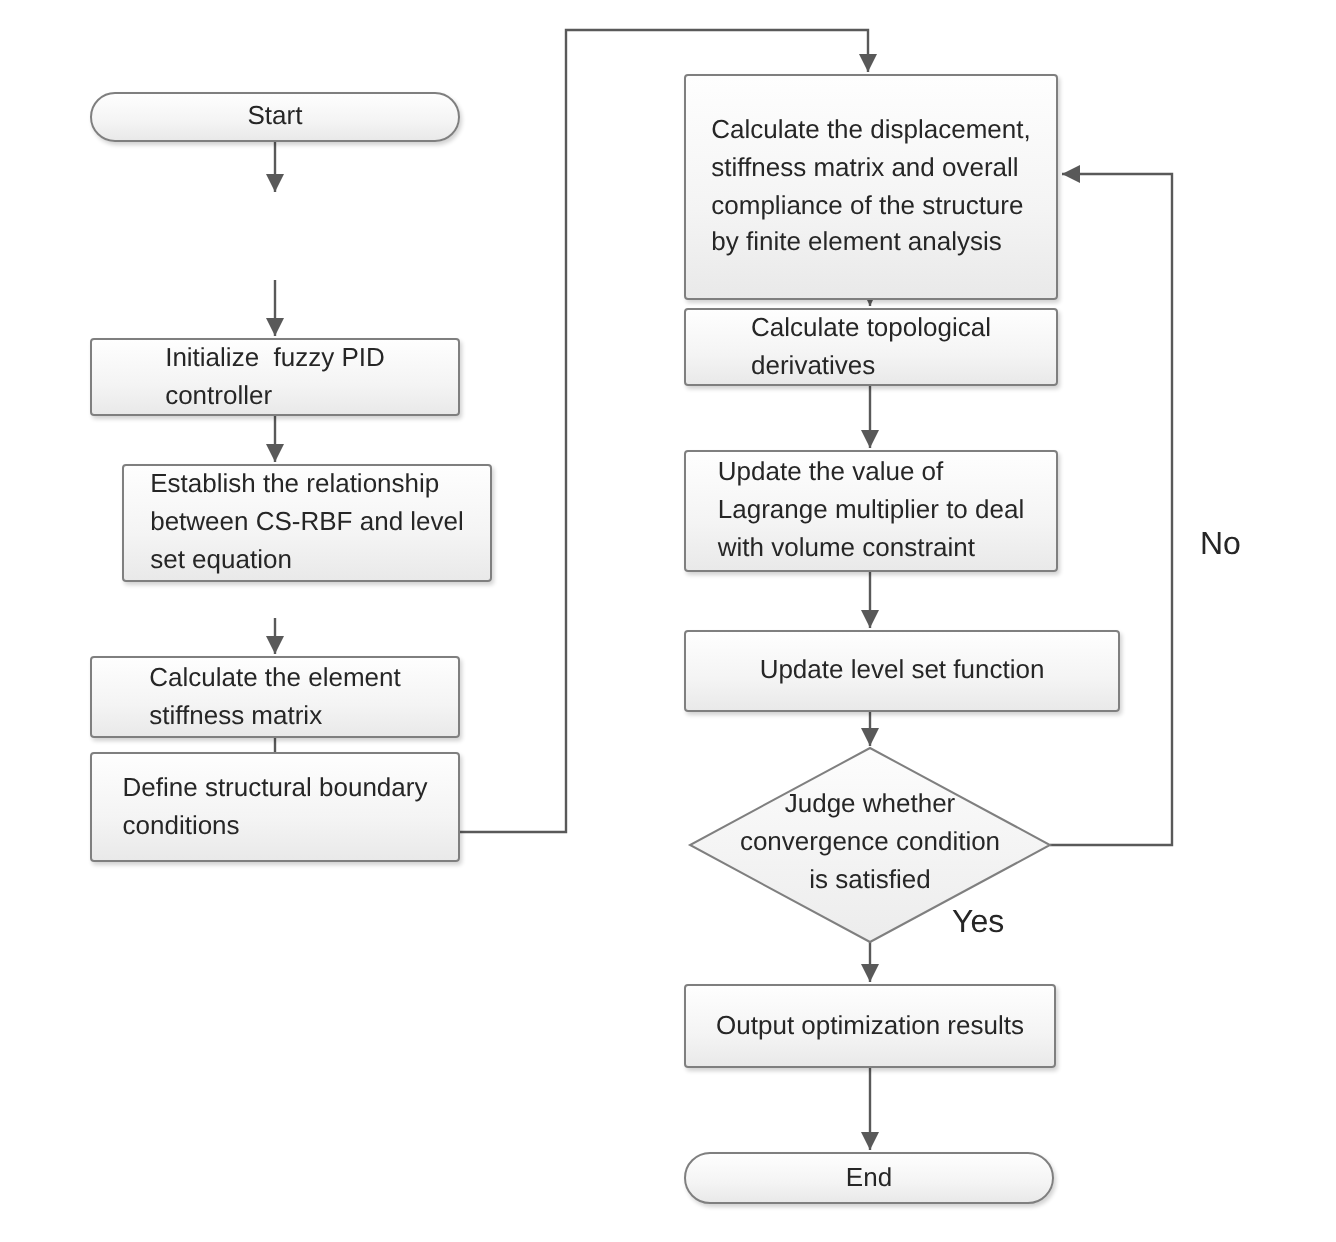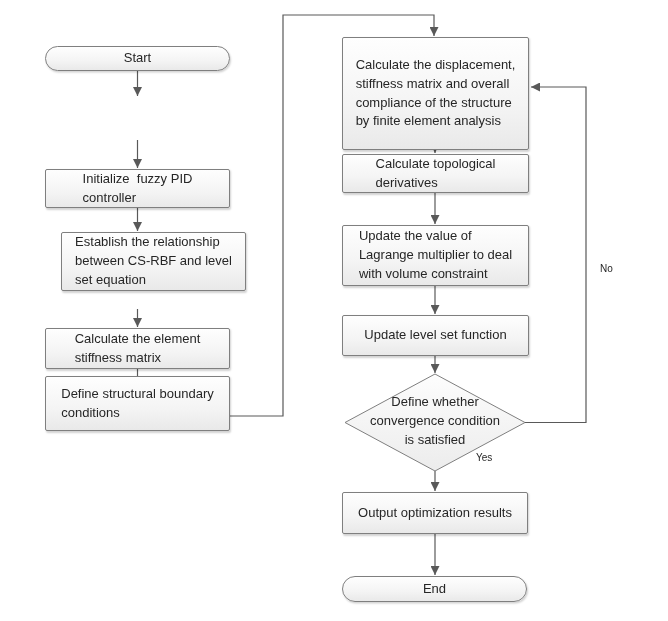--- a/index.html
+++ b/index.html
@@ -27,34 +27,34 @@
     border:1px solid var(--node-border,#7f7f7f);
     background:linear-gradient(to bottom,var(--node-fill-top,#fefefe) 0%,#f4f4f4 60%,var(--node-fill-bottom,#e9e9e9) 100%);
     box-shadow:1px 1.5px 2px rgba(0,0,0,0.18);
     border-radius:2px;
     font-size:13px;line-height:1.45;
   }
   .node .node-label{white-space:pre-wrap;padding:0 2px;}
   .pill{border-radius:13px;}
   .floating-label{
     position:absolute;
-    font-size:10px;line-height:1.2;
+    font-size:16px;line-height:1.2;
     background:transparent;
   }
   
   #n-start            {left:45px;  top:46px;  width:185px; height:25px;}
   #n-init-control     {left:45px;  top:97px;  width:185px; height:43px;}
   #n-init-fuzzy       {left:45px;  top:169px; width:185px; height:39px;}
   #n-establish        {left:45px;  top:232px; width:185px; height:59px;margin-left:16px;}
   #n-element-stiffness{left:45px;  top:328px; width:185px; height:41px;}
   #n-boundary         {left:45px;  top:376px; width:185px; height:55px;}
   #n-fea              {left:342px; top:37px;  width:187px; height:113px;}
   #n-topo             {left:342px; top:154px; width:187px; height:39px;}
   #n-lagrange         {left:342px; top:225px; width:187px; height:61px;}
-  #n-levelset         {left:342px; top:315px; width:187px; height:41px;}
+  #n-levelset         {left:342px; top:315px; width:218px; height:41px;}
   #n-output           {left:342px; top:492px; width:186px; height:42px;}
   #n-end              {left:342px; top:576px; width:185px; height:26px;}
   #n-decision-label{
     position:absolute;left:355px;top:393px;width:160px;
     text-align:center;font-size:13px;line-height:1.45;white-space:pre-wrap;
   }
   #lbl-yes{left:476px;top:452px;}
   #lbl-no {left:600px;top:263px;}
 </style>
 </head>
@@ -123,21 +123,21 @@
   </div>
   <div class="node" id="n-lagrange">
     <span class="node-label">Update the value of
 Lagrange multiplier to deal
 with volume constraint</span>
   </div>
   <div class="node" id="n-levelset">
     <span class="node-label">Update level set function</span>
   </div>
 
-  <div id="n-decision-label">Define whether
+  <div id="n-decision-label">Judge whether
 convergence condition
 is satisfied</div>
 
   <div class="node pill" id="n-end">
     <span class="node-label">End</span>
   </div>
   <div class="node" id="n-output">
     <span class="node-label">Output optimization results</span>
   </div>
 

